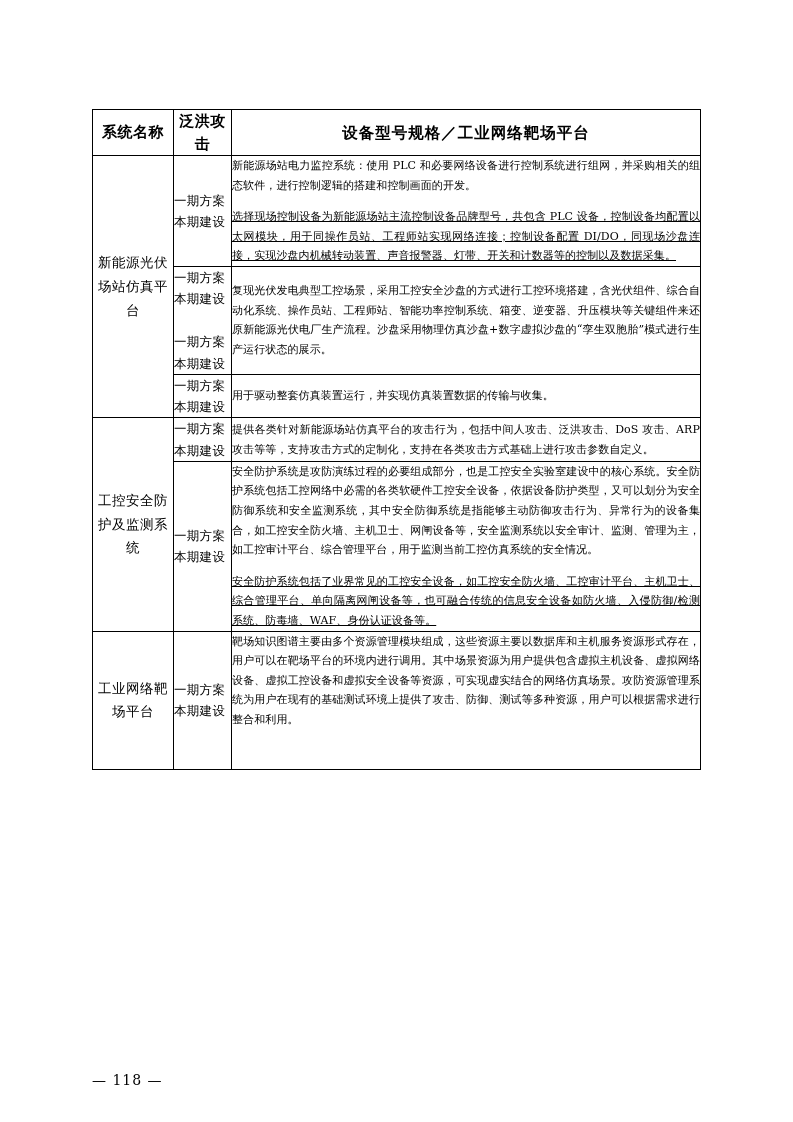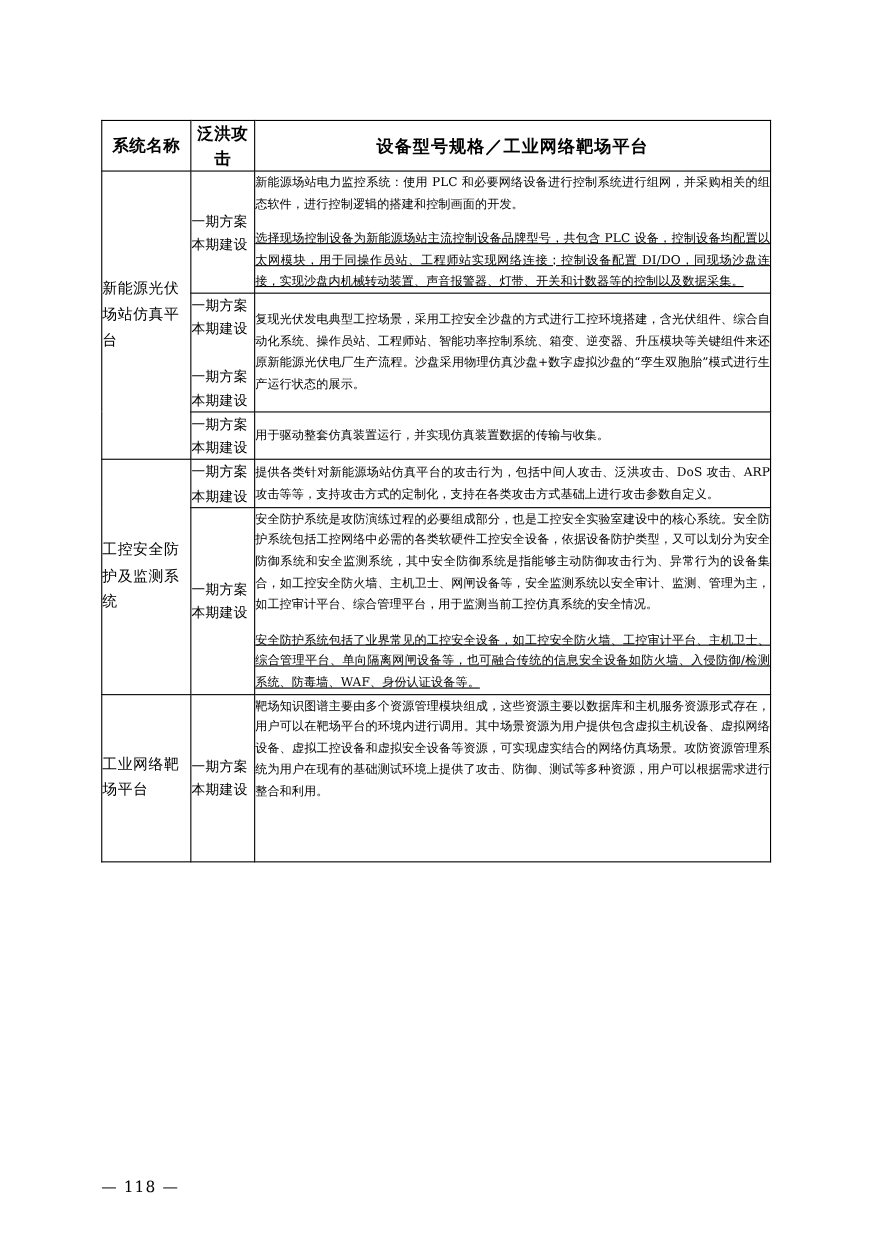--- a/index.html
+++ b/index.html
@@ -47,21 +47,21 @@
     line-height: 1.5;
     height: 38px;
     letter-spacing: 0.5px;
   }
   th.hdr-desc {
     font-size: 15.5px;
     letter-spacing: 1px;
   }
 
   td.sys-cell {
-    text-align: left;
+    text-align: center;
     font-size: 13.5px;
     line-height: 1.75;
     letter-spacing: 0.5px;
     padding: 0 4px;
   }
   td.term-cell {
     font-size: 12.5px;
     line-height: 1.7;
     letter-spacing: 0.3px;
     padding: 0 2px;
@@ -186,21 +186,21 @@
       </tr>
 
       <tr>
         <td class="sys-cell">工业网络靶场平台</td>
         <td class="term-cell">
           <div class="term-block">
             <div>一期方案</div>
             <div>本期建设</div>
           </div>
         </td>
-        <td class="desc-cell pad-top" style="padding-bottom:54px">
+        <td class="desc-cell pad-top" style="padding-bottom:40px">
           <p>靶场知识图谱主要由多个资源管理模块组成，这些资源主要以数据库和主机服务资源形式存在，用户可以在靶场平台的环境内进行调用。其中场景资源为用户提供包含虚拟主机设备、虚拟网络设备、虚拟工控设备和虚拟安全设备等资源，可实现虚实结合的网络仿真场景。攻防资源管理系统为用户在现有的基础测试环境上提供了攻击、防御、测试等多种资源，用户可以根据需求进行整合和利用。</p>
         </td>
       </tr>
 
     </tbody>
   </table>
 
   <div class="page-number">— 118 —</div>
 
 </div>

